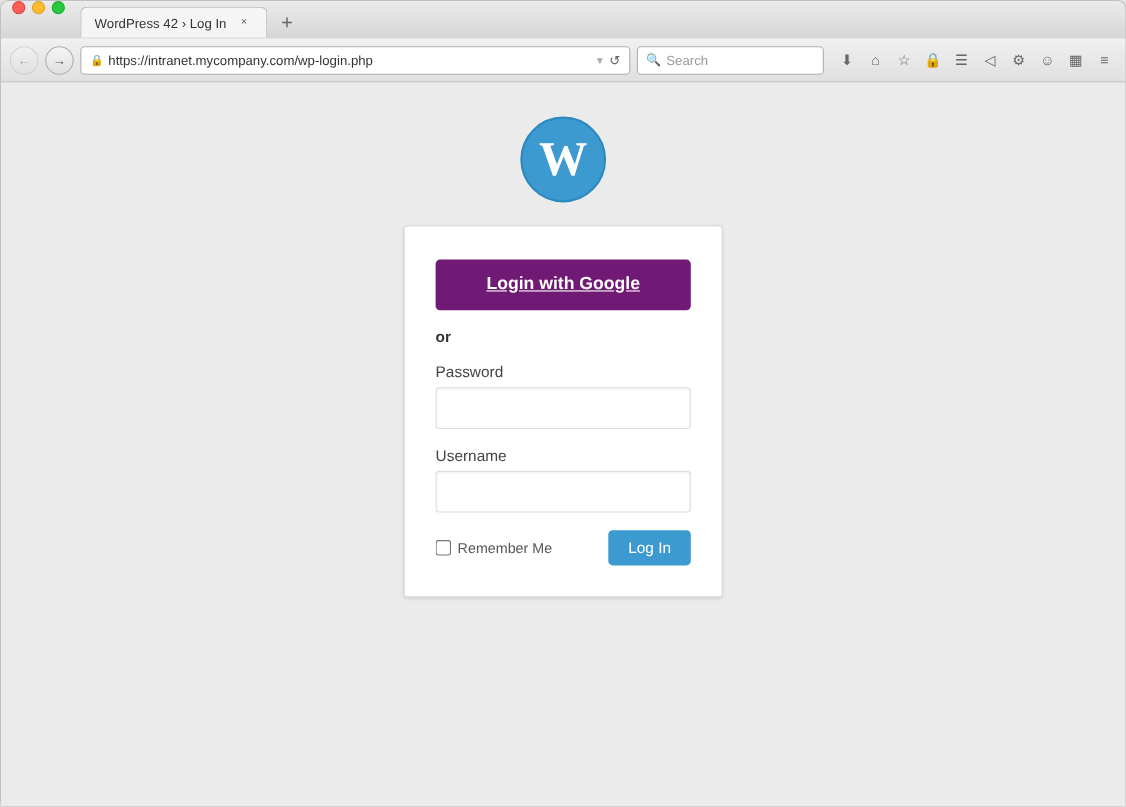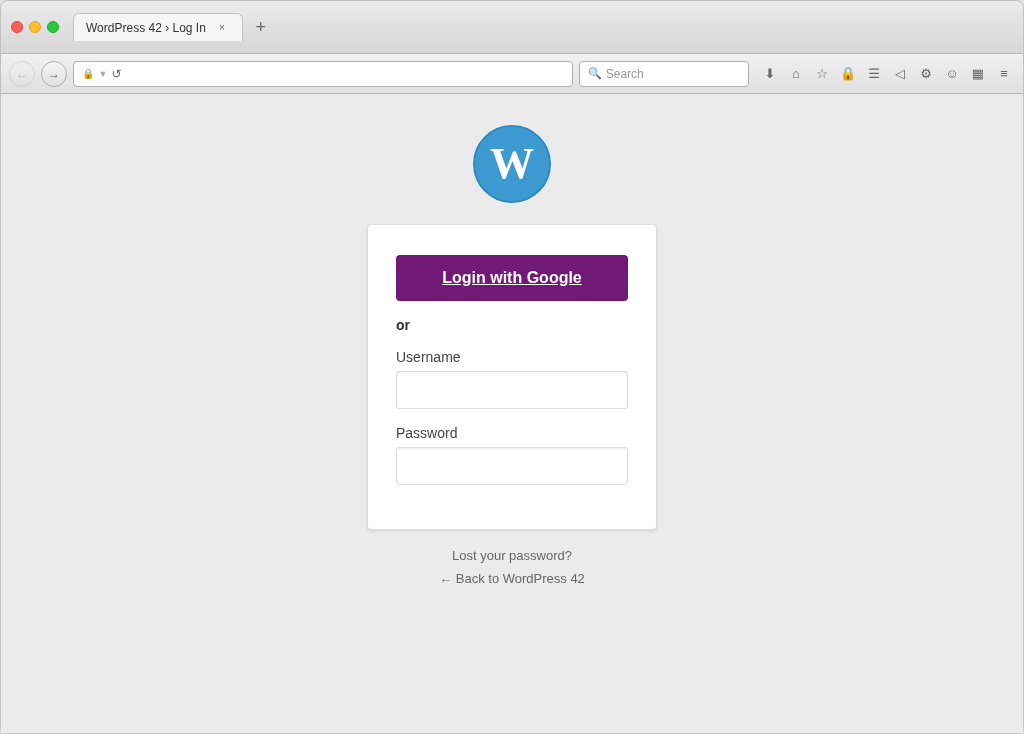--- a/index.html
+++ b/index.html
@@ -21,24 +21,23 @@
       border-radius: 8px;
       display: flex;
       flex-direction: column;
       box-shadow: 0 4px 20px rgba(0,0,0,0.3);
     }
 
     
     .title-bar {
       background: linear-gradient(to bottom, #ebebeb, #d6d6d6);
       border-radius: 8px 8px 0 0;
-      padding: 12px 10px;
-      height: 53px;
-      display: flex;
-      align-items: center;
+      padding: 0 10px;
+      height: 34px;
+      display: flex;
       gap: 8px;
       border-bottom: 1px solid #b8b8b8;
     }
 
     .traffic-lights {
       display: flex;
       gap: 6px;
       margin-right: 6px;
     }
 
@@ -356,20 +355,21 @@
   <div class="nav-bar">
     <div class="nav-btn disabled">
       <span>←</span>
     </div>
     <div class="nav-btn">
       <span>→</span>
     </div>
 
     <div class="address-bar">
       <span class="address-bar-lock">🔒</span>
+      <span class="address-text">https://intranet.mycompany.com/wp-login.php</span>
       <span class="address-bar-arrow">▼</span>
       <span class="address-bar-reload">↺</span>
     </div>
 
     <div class="search-bar">
       <span class="search-icon-sm">🔍</span>
       <span>Search</span>
     </div>
 
     <div class="nav-icons">
@@ -393,31 +393,34 @@
       <text x="40" y="54" font-size="44" text-anchor="middle" fill="white" font-family="Georgia, serif" font-weight="bold">W</text>
     </svg>
 
     <div class="login-card">
 
       <button class="google-login-btn">Login with Google</button>
 
       <div class="or-divider">or</div>
 
       <div class="form-field">
+        <label class="form-label">Password</label>
+        <input class="form-input" type="password" value="" style="">
+      </div>
+
+      <div class="form-field">
         <label class="form-label">Username</label>
         <input class="form-input" type="text" value="" style="">
       </div>
 
-      <div class="form-field">
-        <label class="form-label">Password</label>
-        <input class="form-input" type="password" value="" style="">
+      <div class="form-footer">
+        <div class="remember-me">
+          <input type="checkbox" class="remember-checkbox" style="">
+          <span class="remember-me-label">Remember Me</span>
+        </div>
+        <button class="log-in-btn">Log In</button>
       </div>
 
-
-    </div>
-
-    <div class="below-card-links">
-      <a class="below-link">Lost your password?</a>
-      <a class="below-link">← Back to WordPress 42</a>
-    </div>
+    </div>
+
 
   </div>
 </div>
 
 </body></html>

